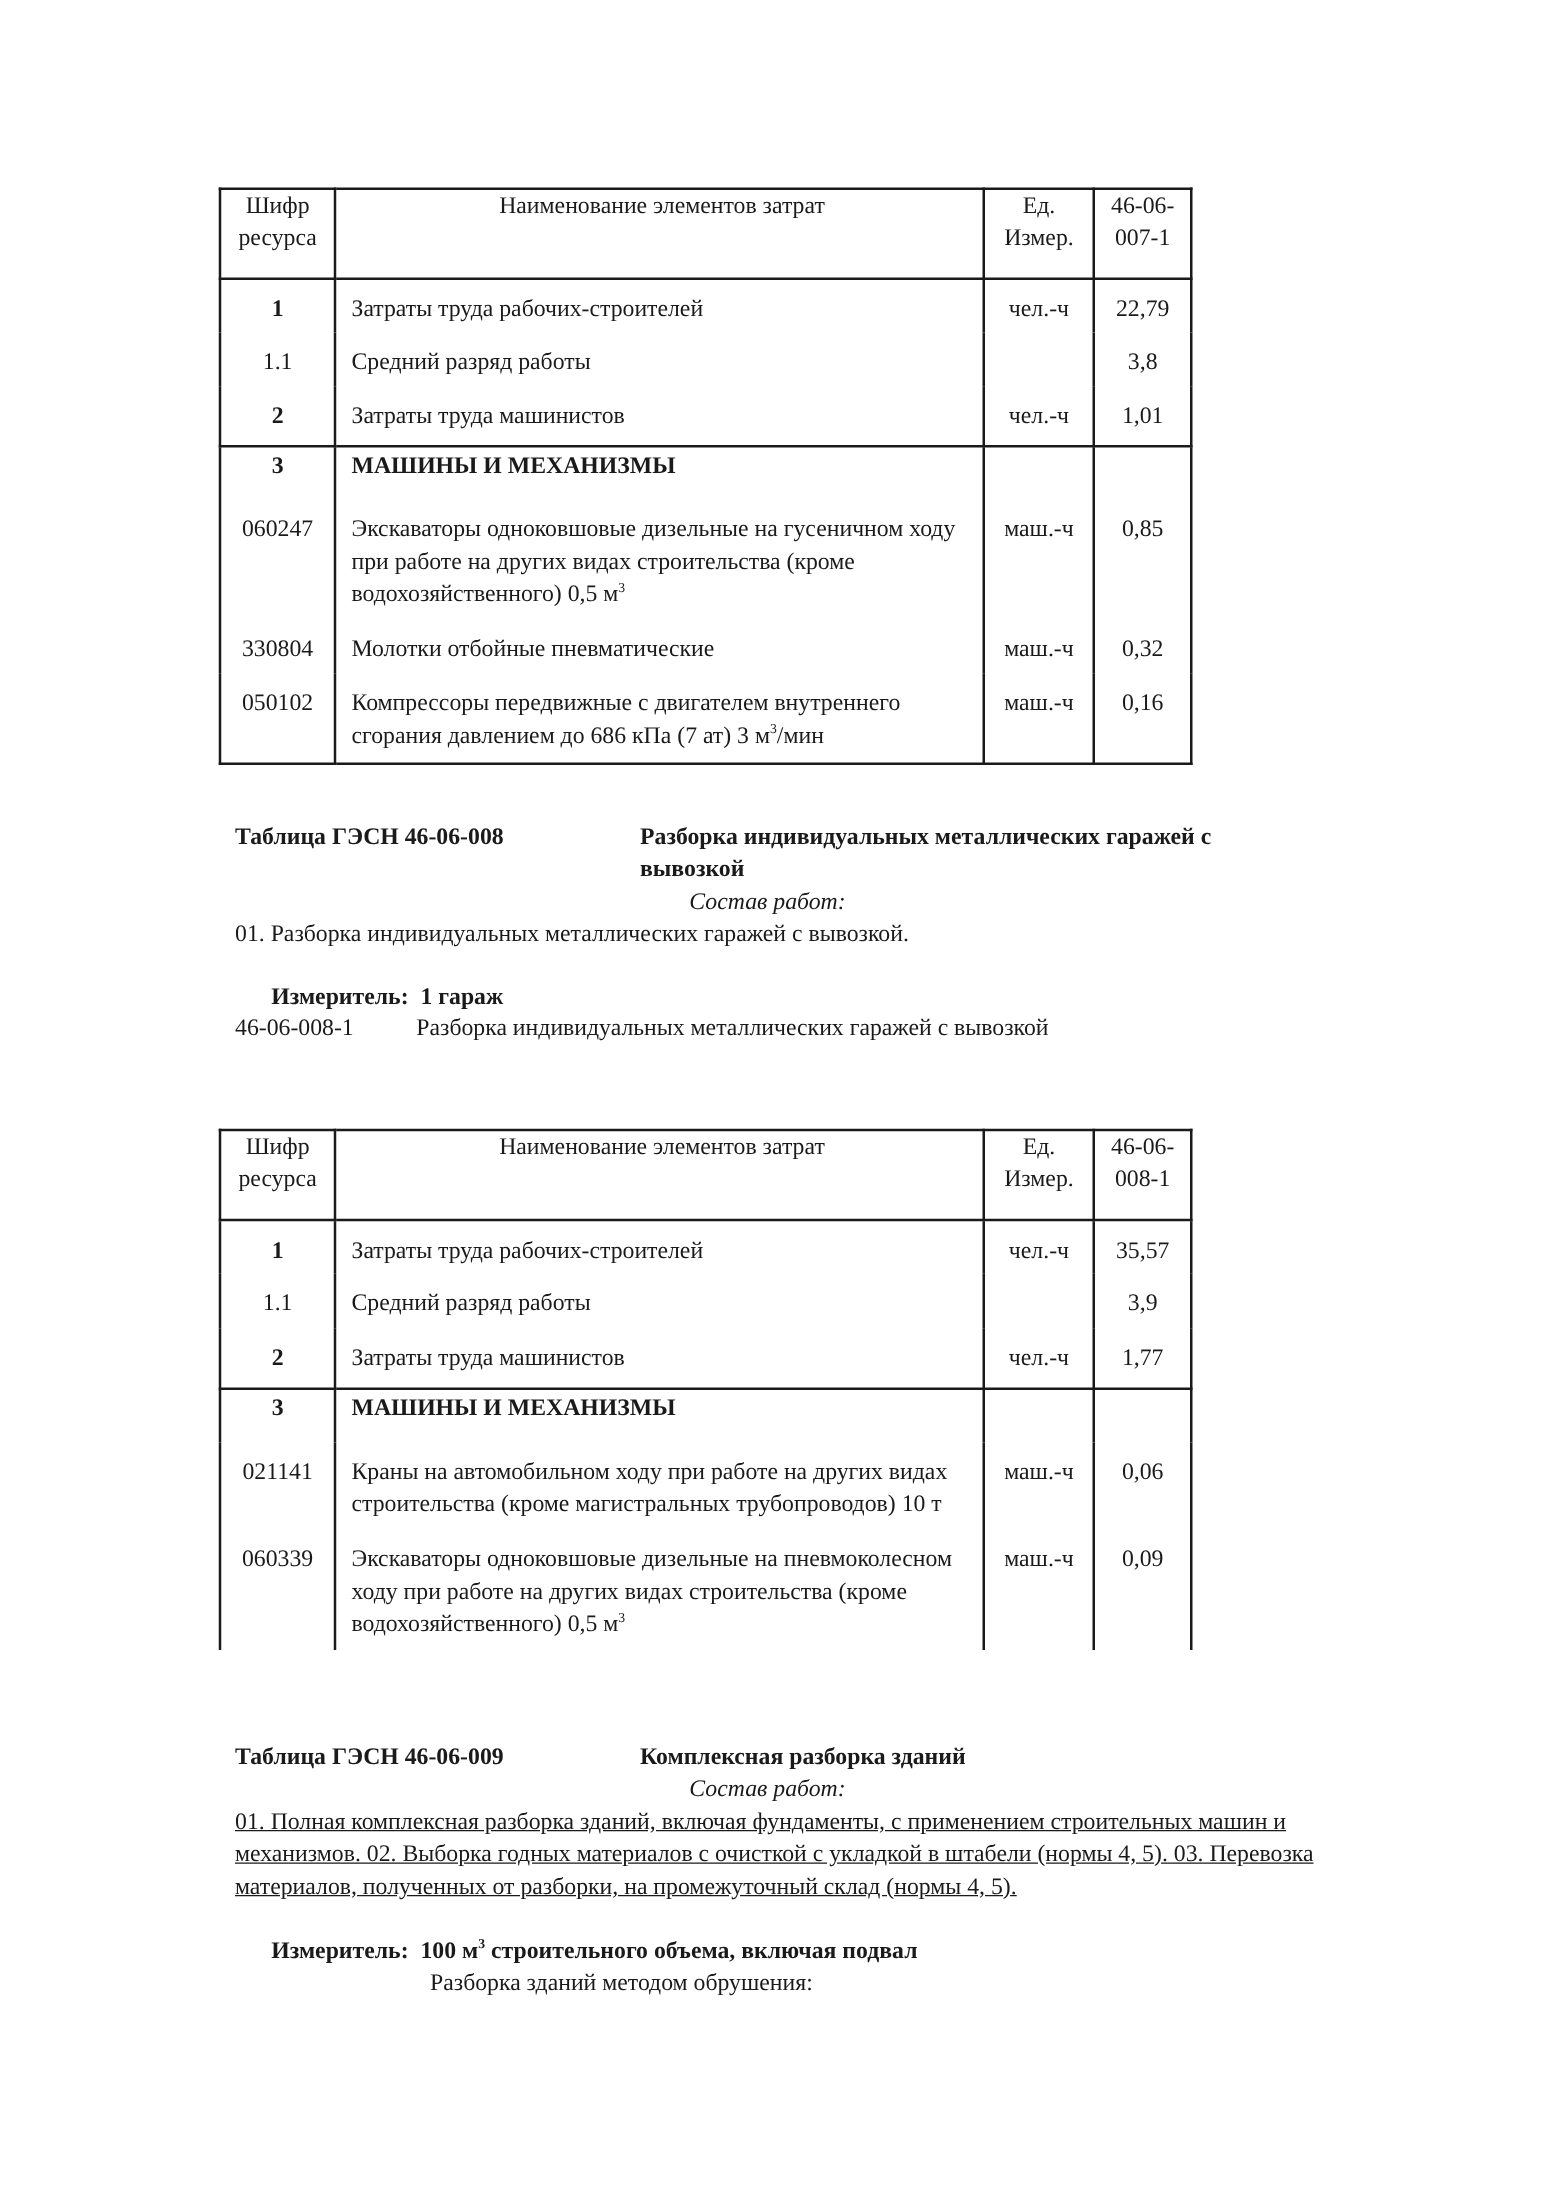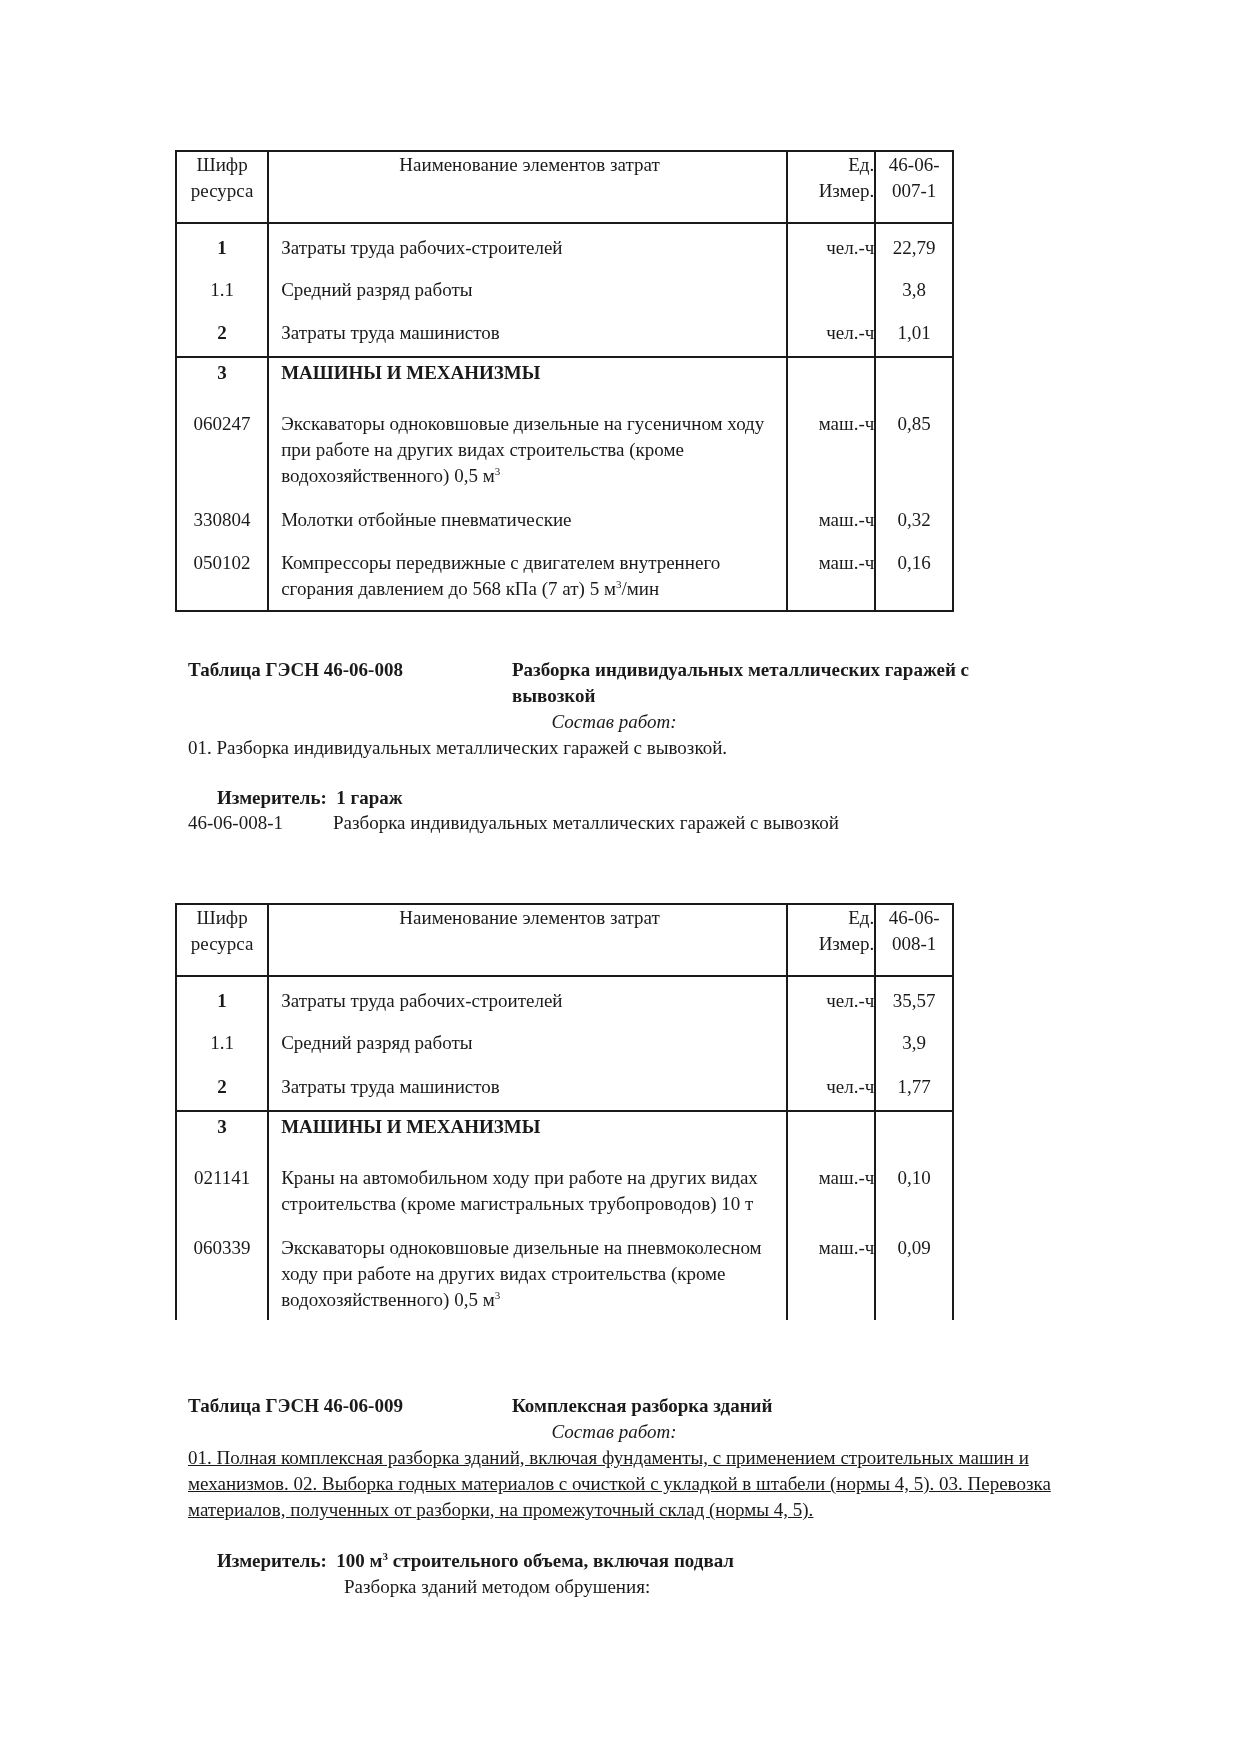--- a/index.html
+++ b/index.html
@@ -8,21 +8,21 @@
     font-family: "Liberation Serif", serif; color: #1a1a1a; font-size: 19px;
   }
   .abs { position: absolute; }
   table.norm {
     position: absolute; left: 175px; width: 779px;
     border-collapse: collapse; font-size: 19px; line-height: 26px;
   }
   table.norm td { border-left: 2px solid #1a1a1a; border-right: 2px solid #1a1a1a; vertical-align: top; padding: 0; }
   table.norm .c1 { width: 98px; text-align: center; }
   table.norm .c2 { width: 590px; padding-left: 12px; padding-right: 8px; text-align: left; }
-  table.norm .c3 { width: 95px; text-align: right; }
+  table.norm .c3 { width: 95px; text-align: center; }
   table.norm .c4 { width: 85px; text-align: center; }
   table.norm tr.head td { border-top: 2px solid #1a1a1a; border-bottom: 2px solid #1a1a1a; height: 70px; padding-top: 0; }
   table.norm tr.head td.c2 { text-align: center; padding-left: 12px; }
   table.norm tr.grpend td { border-bottom: 2px solid #1a1a1a; }
   table.norm tr.r td { padding-top: 11px; }
   .bold { font-weight: bold; }
   .ital { font-style: italic; }
   sup { font-size: 11px; line-height: 0; }
   .p { position: absolute; left: 188px; width: 880px; line-height: 26px; }
 </style>
@@ -68,21 +68,21 @@
     <td class="c4">0,85</td>
   </tr>
   <tr class="r" style="height:43px;">
     <td class="c1">330804</td>
     <td class="c2">Молотки отбойные пневматические</td>
     <td class="c3">маш.-ч</td>
     <td class="c4">0,32</td>
   </tr>
   <tr class="r grpend" style="height:72px;">
     <td class="c1">050102</td>
-    <td class="c2"><span>Компрессоры передвижные с двигателем внутреннего сгорания давлением до 568 кПа (7 ат) 5 м</span><sup>3</sup><span>/мин</span></td>
+    <td class="c2"><span>Компрессоры передвижные с двигателем внутреннего сгорания давлением до 686 кПа (7 ат) 3 м</span><sup>3</sup><span>/мин</span></td>
     <td class="c3">маш.-ч</td>
     <td class="c4">0,16</td>
   </tr>
 </tbody>
   </table>
 
 <div class="abs bold" style="left:188px; top:657px; line-height:26px;">Таблица ГЭСН 46-06-008</div>
 <div class="abs bold" style="left:512px; top:657px; width:540px; line-height:26px;">Разборка индивидуальных металлических гаражей с вывозкой</div>
 <div class="abs ital" style="left:0; width:1240px; top:709px; text-align:center; line-height:26px; padding-left:0;"><span style="position:relative; left:-6px;">Состав работ:</span></div>
 <div class="p" style="top:735px;">01. Разборка индивидуальных металлических гаражей с вывозкой.</div>
@@ -122,21 +122,21 @@
   <tr class="r" style="height:43px;">
     <td class="c1 bold" style="padding-top:2px;">3</td>
     <td class="c2 bold" style="padding-top:2px;">МАШИНЫ И МЕХАНИЗМЫ</td>
     <td class="c3"></td>
     <td class="c4"></td>
   </tr>
   <tr class="r" style="height:70px;">
     <td class="c1">021141</td>
     <td class="c2">Краны на автомобильном ходу при работе на других видах строительства (кроме магистральных трубопроводов) 10 т</td>
     <td class="c3">маш.-ч</td>
-    <td class="c4">0,10</td>
+    <td class="c4">0,06</td>
   </tr>
   <tr class="r" style="height:96px;">
     <td class="c1">060339</td>
     <td class="c2"><span>Экскаваторы одноковшовые дизельные на пневмоколесном ходу при работе на других видах строительства (кроме водохозяйственного) 0,5 м</span><sup>3</sup></td>
     <td class="c3">маш.-ч</td>
     <td class="c4">0,09</td>
   </tr>
 </tbody>
   </table>
 

